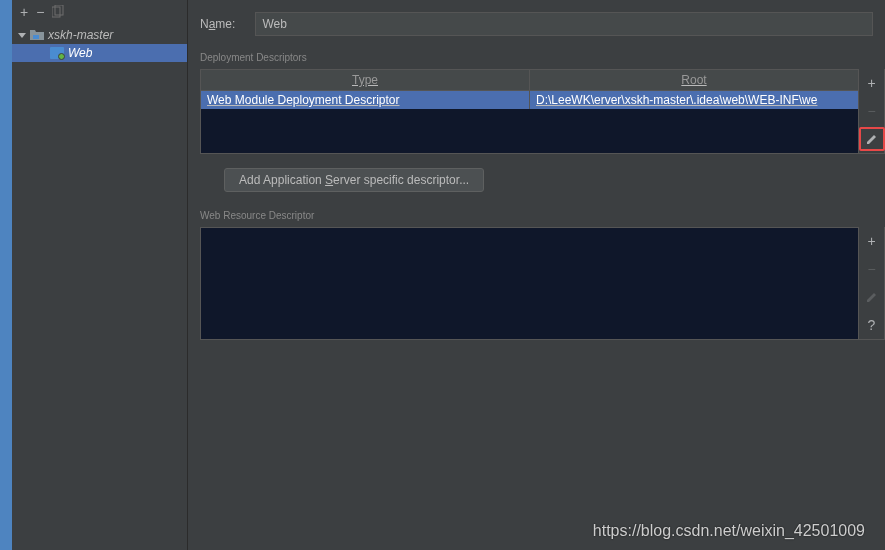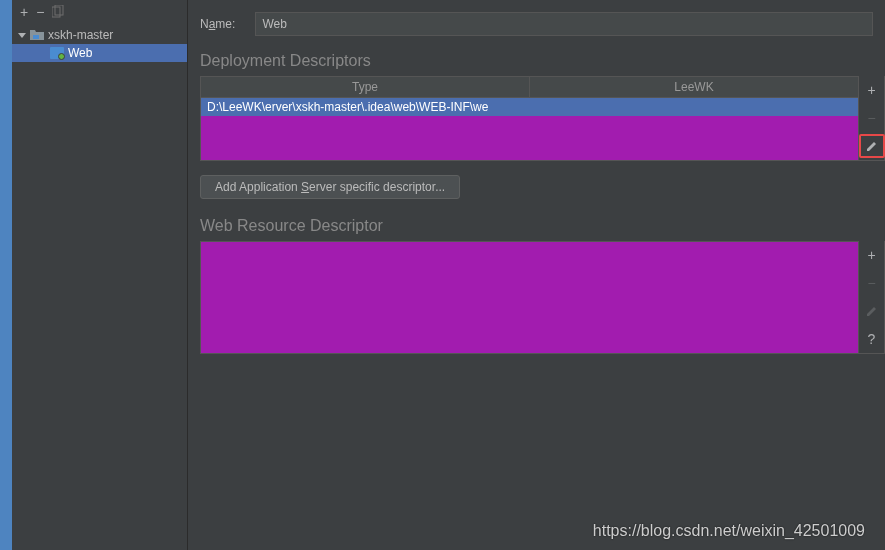--- a/index.html
+++ b/index.html
@@ -3,60 +3,60 @@
   <meta charset="utf-8">
   <style>
     * { margin: 0; padding: 0; box-sizing: border-box; font-family: "Segoe UI", Arial, sans-serif; font-size: 12px; }
     body { background: #3c3f41; color: #bbbbbb; width: 885px; height: 550px; overflow: hidden; display: flex; }
     
     .left-strip { width: 12px; background: #4e84c0; }
     
     .sidebar { width: 176px; background: #3c3f41; border-right: 1px solid #2b2b2b; }
     .toolbar { display: flex; gap: 8px; padding: 4px 8px; align-items: center; height: 24px; }
     .toolbar-btn { color: #afb1b3; cursor: pointer; font-size: 14px; line-height: 1; }
-    .tree { padding: 2px 0; }
+    .tree { padding: 2px 0; font-style: italic; }
     .tree-row { display: flex; align-items: center; padding: 2px 6px; gap: 4px; cursor: pointer; }
     .tree-row.selected { background: #4b6eaf; color: #fff; }
     .tree-indent { width: 12px; }
     .arrow-down { width: 0; height: 0; border-left: 4px solid transparent; border-right: 4px solid transparent; border-top: 5px solid #afb1b3; }
     .folder-icon { width: 14px; height: 12px; display: inline-block; }
     .folder-icon svg { width: 100%; height: 100%; }
     .web-icon { width: 14px; height: 12px; background: #4a8cd1; border-radius: 1px; position: relative; display: inline-block; }
     .web-icon::after { content: ""; position: absolute; width: 5px; height: 5px; background: #62b543; border-radius: 50%; bottom: -1px; right: -1px; border: 1px solid #3c3f41; }
     
     .main { flex: 1; background: #3c3f41; padding: 8px 0 0 12px; display: flex; flex-direction: column; position: relative; }
     
     .name-row { display: flex; align-items: center; gap: 20px; padding: 4px 12px 12px 0; }
     .name-label { color: #bbbbbb; }
     .name-label u { text-decoration: underline; }
     .name-input { flex: 1; background: #45494a; border: 1px solid #555; color: #bbbbbb; padding: 3px 6px; outline: none; height: 24px; }
     
-    .section-label { color: #888; font-size: 16px; padding: 4px 0 6px 0; }
+    .section-label { color: #888; font-size: 10px; padding: 4px 0 6px 0; }
     
     .table-wrap { display: flex; margin-bottom: 8px; }
-    .table { flex: 1; border: 1px solid #555; background: #a21caf; display: flex; flex-direction: column; overflow: hidden; }
+    .table { flex: 1; border: 1px solid #555; background: #0f172a; display: flex; flex-direction: column; overflow: hidden; text-decoration: underline; }
     .table-head { display: flex; background: #45494a; border-bottom: 1px solid #555; }
     .th { flex: 1; text-align: center; padding: 3px 6px; color: #999; border-right: 1px solid #555; }
     .th:last-child { border-right: none; }
     .table-body { flex: 1; min-height: 0; }
     .table-body.large { height: 212px; }
     .table-body.small { height: 76px; }
     .tr { display: flex; }
     .tr.selected { background: #4b6eaf; color: #fff; }
     .td { flex: 1; padding: 2px 6px; overflow: hidden; white-space: nowrap; text-overflow: clip; border-right: 1px solid #555; font-size: 12px; }
     .td:last-child { border-right: none; }
     .td .folder-small { width: 14px; height: 11px; display: inline-block; vertical-align: middle; margin-right: 4px; }
     
     .side-btns { width: 26px; display: flex; flex-direction: column; align-items: center; padding: 2px 0; gap: 4px; border: 1px solid #555; border-left: none; background: #3c3f41; }
     .side-btn { width: 26px; height: 24px; display: flex; align-items: center; justify-content: center; color: #afb1b3; cursor: pointer; font-size: 14px; }
     .side-btn.dim { color: #5a5d5f; }
     .side-btn.highlight { border: 2px solid #e74848; border-radius: 2px; }
     
     .btn-row { padding: 6px 0 14px 0; }
-    .app-btn { background: #4c5052; border: 1px solid #5e6060; color: #bbbbbb; padding: 4px 14px; border-radius: 3px; cursor: pointer; }
+    .app-btn { background: #4c5052; border: 1px solid #5e6060; color: #bbbbbb; padding: 4px 14px; border-radius: 3px; cursor: pointer; margin-left: 24px; }
     .app-btn u { text-decoration: underline; }
     
     .watermark { position: absolute; bottom: 10px; right: 20px; color: #ddd; font-size: 16px; opacity: 0.9; text-shadow: 0 0 2px rgba(0,0,0,0.8); pointer-events: none; }
   </style>
 </head>
 <body>
 
 <div class="left-strip"></div>
 
 <div class="sidebar">
@@ -95,24 +95,25 @@
     <span class="name-label">N<u>a</u>me:</span>
     <input class="name-input" value="Web" style="">
   </div>
 
   <div class="section-label">Deployment Descriptors</div>
 
   <div class="table-wrap">
     <div class="table">
       <div class="table-head">
         <div class="th">Type</div>
-        <div class="th">LeeWK</div>
+        <div class="th">Root</div>
       </div>
       <div class="table-body large">
         <div class="tr selected">
+          <div class="td">Web Module Deployment Descriptor</div>
           <div class="td">D:\LeeWK\erver\xskh-master\.idea\web\WEB-INF\we</div>
         </div>
       </div>
     </div>
     <div class="side-btns" style="border-top:none;">
       <div class="side-btn">+</div>
       <div class="side-btn dim">−</div>
       <div class="side-btn highlight">
         <svg width="14" height="14" viewBox="0 0 14 14">
             <path d="M2 10 L9 3 L11 5 L4 12 L2 12 Z" fill="#afb1b3"></path>

